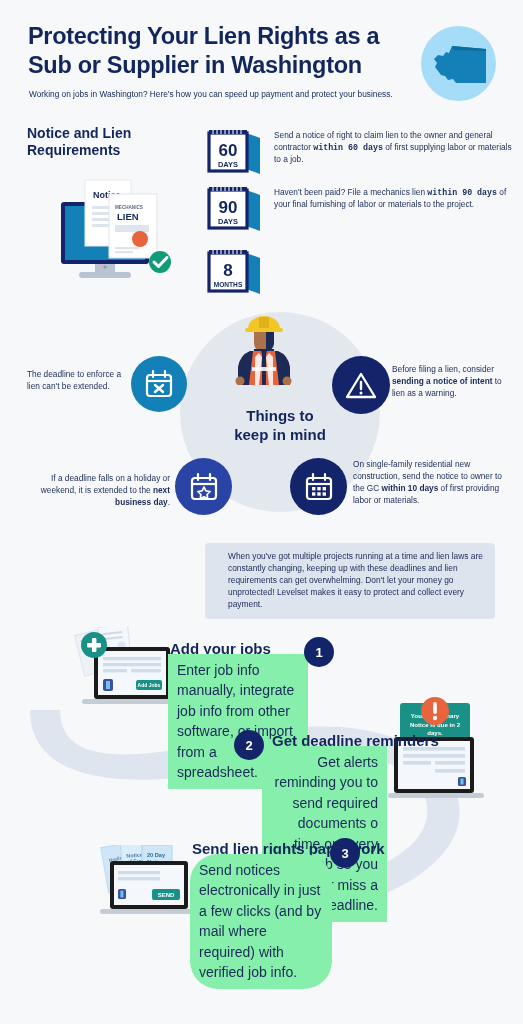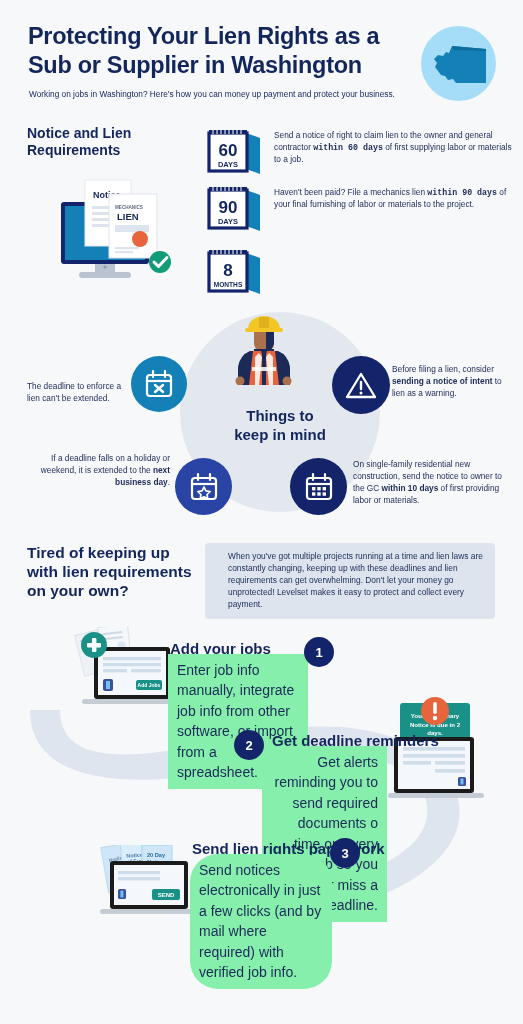--- a/index.html
+++ b/index.html
@@ -62,23 +62,23 @@
   .worker { position:absolute; left:232px; top:11px; width:64px; height:74px; }
 
   .cnode { position:absolute; border-radius:50%; display:flex; align-items:center; justify-content:center; }
   .c-tl { left:131px; top:356px; width:56px; height:56px; background:#1480b8; }
   .c-tr { left:332px; top:356px; width:58px; height:58px; background:#14246b; }
   .c-bl { left:175px; top:458px; width:57px; height:57px; background:#2a44a5; }
   .c-br { left:290px; top:458px; width:57px; height:57px; background:#14246b; }
 
   .cap { position:absolute; font-size:8.3px; line-height:1.45; color:#1b2a57; }
   .cap b { font-weight:bold; }
-  .cap-tl { left:27px; top:380px; width:104px; text-align:left; }
+  .cap-tl { left:27px; top:368px; width:104px; text-align:left; }
   .cap-tr { left:392px; top:363px; width:116px; text-align:left; }
-  .cap-bl { left:34px; top:452px; width:136px; text-align:right; }
+  .cap-bl { left:34px; top:472px; width:136px; text-align:right; }
   .cap-br { left:353px; top:458px; width:160px; text-align:left; }
 
   
   .s3-title {
     position:absolute; left:27px; top:543px; width:180px;
     font-size:15.5px; font-weight:bold; line-height:1.24; color:#13265c;
   }
   .s3-box {
     position:absolute; left:205px; top:543px; width:290px; height:76px;
     background:#dde4ee; border-radius:4px;
@@ -134,21 +134,21 @@
 </head>
 <body>
 
 <div class="page">
 
   <div class="header">
     <div class="header-title">
       <span>Protecting Your Lien Rights as a</span><br>
       <span>Sub or Supplier in Washington</span>
     </div>
-    <div class="header-sub">Working on jobs in Washington? Here's how you can money up payment and protect your business.</div>
+    <div class="header-sub">Working on jobs in Washington? Here's how you can speed up payment and protect your business.</div>
     <div class="wa-badge"></div>
     <svg class="wa-map" viewBox="0 0 56 44">
       <path d="M20 4 L54 7 L54 41 L24 41 L21 37 L16 38 L13 34 L9 33 L6 29 L3 25 L5 21 L2 17 L6 13 L11 14 L14 10 L17 11 Z" fill="#1480b8"></path>
       <path d="M20 4 L54 7 L54 9 L21 8 Z" fill="#0f6d9c"></path>
     </svg>
   </div>
 
   <div class="s1-title">
     <span>Notice and Lien</span><br>
     <span>Requirements</span>
@@ -332,25 +332,20 @@
   <div class="cap cap-tr">
     <span>Before filing a lien, consider </span><b>sending a notice of intent</b><span> to lien as a warning.</span>
   </div>
   <div class="cap cap-bl">
     <span>If a deadline falls on a holiday or weekend, it is extended to the </span><b>next business day</b><span>.</span>
   </div>
   <div class="cap cap-br">
     <span>On single-family residential new construction, send the notice to owner to the GC </span><b>within 10 days</b><span> of first providing labor or materials.</span>
   </div>
 
-  <div class="s3-title">
-    <span>Tired of keeping up</span><br>
-    <span>with lien requirements</span><br>
-    <span>on your own?</span>
-  </div>
   <div class="s3-box"></div>
   <div class="s3-box-text">When you've got multiple projects running at a time and lien laws are constantly changing, keeping up with these deadlines and lien requirements can get overwhelming. Don't let your money go unprotected! Levelset makes it easy to protect and collect every payment.</div>
 
   <svg class="swoosh" viewBox="0 0 523 330">
     <path d="M60 95 C 60 160, 160 140, 250 120 C 350 98, 430 120, 455 175 C 480 235, 400 290, 300 300 L 300 270 C 380 262, 440 228, 425 182 C 410 140, 340 130, 255 150 C 160 172, 30 180, 30 95 Z" fill="#dde4ee" opacity="0.95"></path>
   </svg>
 
   <svg class="lap1" viewBox="0 0 110 88">
 
     <g transform="rotate(-14 40 26)">

